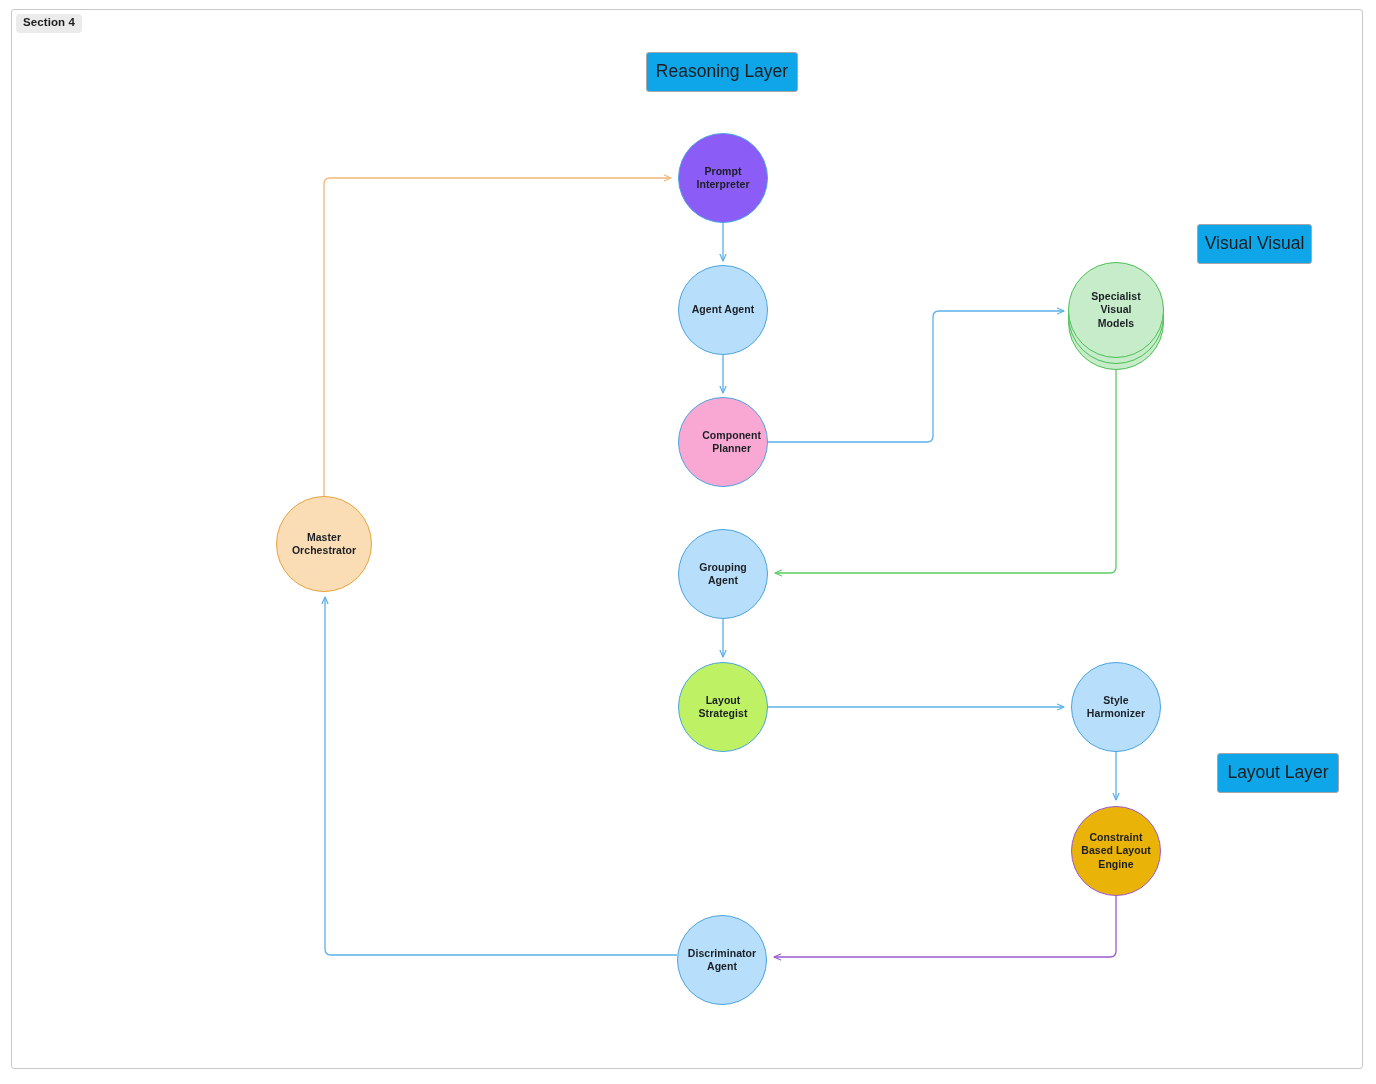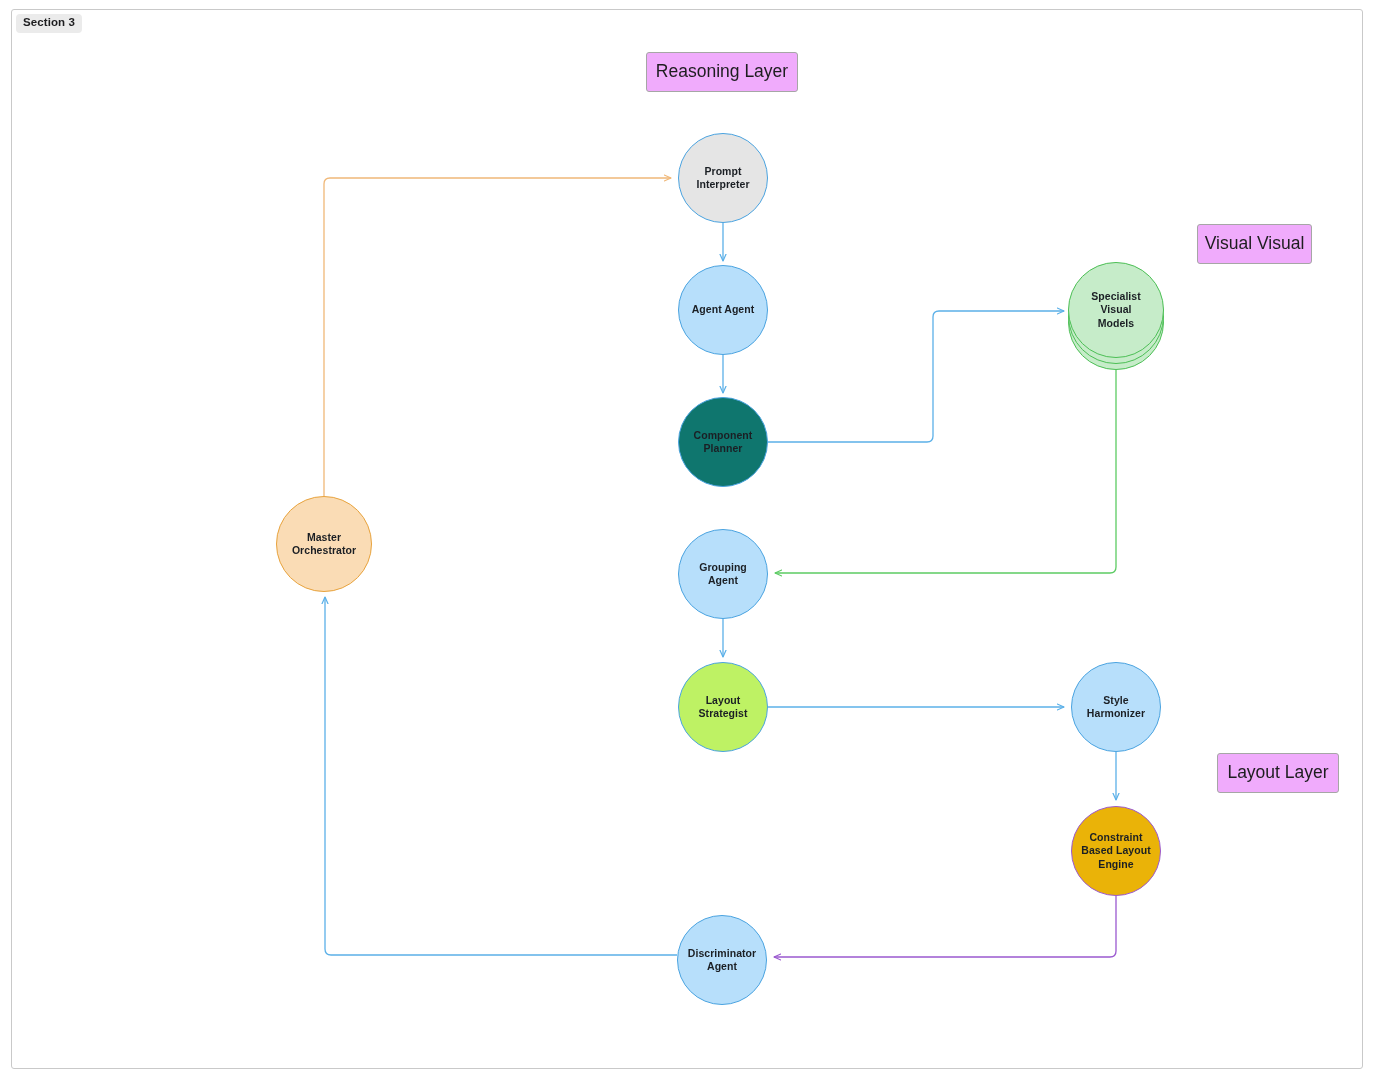--- a/index.html
+++ b/index.html
@@ -34,21 +34,21 @@
     border-radius: 4px;
     padding: 3px 7px 4px 7px;
     font-size: 11.5px;
     font-weight: bold;
     color: #1d1d1f;
     line-height: 1;
     letter-spacing: 0.1px;
   }
   .layer-label {
     position: absolute;
-    background: #f0abfc;
+    background: #0ea5e9;
     border: 1px solid #a6a6a6;
     border-radius: 3px;
     color: #1d1d1f;
     font-size: 17.5px;
     line-height: 1;
     padding: 11px 16px 12px 16px;
     white-space: nowrap;
     box-sizing: border-box;
   }
   svg.edges {
@@ -79,21 +79,21 @@
     border-radius: 50%;
     box-sizing: border-box;
   }
 </style>
 </head>
 <body>
 
 <div id="canvas">
   <div class="frame"></div>
 
-  <div class="section-badge">Section 3</div>
+  <div class="section-badge">Section 4</div>
 
   <svg class="edges" viewBox="0 0 1376 1084">
     <defs>
       <marker id="ah-blue" markerWidth="9" markerHeight="9" refX="7.4" refY="3.6" orient="auto" markerUnits="userSpaceOnUse">
         <path d="M0.6,0.6 L7.4,3.6 L0.6,6.6" fill="none" stroke="#5bb0e8" stroke-width="1.2" stroke-linecap="round" stroke-linejoin="round"></path>
       </marker>
       <marker id="ah-orange" markerWidth="9" markerHeight="9" refX="7.4" refY="3.6" orient="auto" markerUnits="userSpaceOnUse">
         <path d="M0.6,0.6 L7.4,3.6 L0.6,6.6" fill="none" stroke="#f0b878" stroke-width="1.2" stroke-linecap="round" stroke-linejoin="round"></path>
       </marker>
       <marker id="ah-green" markerWidth="9" markerHeight="9" refX="7.4" refY="3.6" orient="auto" markerUnits="userSpaceOnUse">
@@ -122,29 +122,29 @@
 
     <path d="M1116,896 L1116,951 Q1116,957 1110,957 L774,957" fill="none" stroke="#9b59d0" stroke-width="1.3" marker-end="url(#ah-purple)"></path>
 
     <path d="M677,955 L331,955 Q325,955 325,949 L325,597" fill="none" stroke="#5bb0e8" stroke-width="1.3" marker-end="url(#ah-blue)"></path>
   </svg>
 
   <div class="layer-label" style="left:646px;top:52px;width:152px;height:40px;display:flex;align-items:center;justify-content:center;">Reasoning Layer</div>
   <div class="layer-label" style="left:1197px;top:224px;width:115px;height:40px;display:flex;align-items:center;justify-content:center;">Visual Visual</div>
   <div class="layer-label" style="left:1197px;top:753px;width:122px;height:40px;display:flex;align-items:center;justify-content:center;margin-left:20px;">Layout Layer</div>
 
-  <div class="node" style="left:678px;top:133px;width:90px;height:90px;background:#e5e5e5;border:1.4px solid #4aa3e0;">
+  <div class="node" style="left:678px;top:133px;width:90px;height:90px;background:#8b5cf6;border:1.4px solid #4aa3e0;">
     <span class="lbl">Prompt<br>Interpreter</span>
   </div>
 
   <div class="node" style="left:678px;top:265px;width:90px;height:90px;background:#b7dffb;border:1.4px solid #4aa3e0;">
     <span class="lbl">Agent Agent</span>
   </div>
 
-  <div class="node" style="left:678px;top:397px;width:90px;height:90px;background:#0f766e;border:1.4px solid #4aa3e0;">
+  <div class="node" style="left:678px;top:397px;width:90px;height:90px;background:#f9a8d4;border:1.4px solid #4aa3e0;justify-content:flex-end;">
     <span class="lbl">Component<br>Planner</span>
   </div>
 
   <div class="node" style="left:678px;top:529px;width:90px;height:90px;background:#b7dffb;border:1.4px solid #4aa3e0;">
     <span class="lbl">Grouping<br>Agent</span>
   </div>
 
   <div class="node" style="left:678px;top:662px;width:90px;height:90px;background:#bef264;border:1.4px solid #4aa3e0;">
     <span class="lbl">Layout<br>Strategist</span>
   </div>

